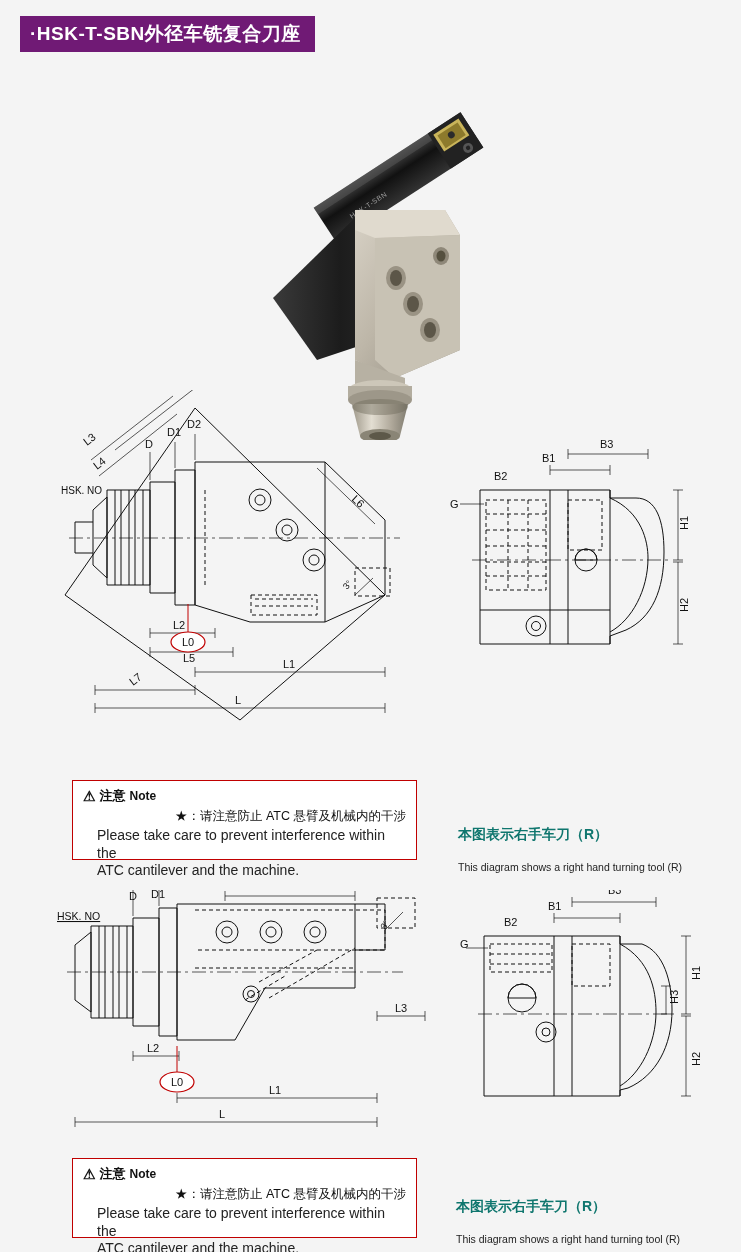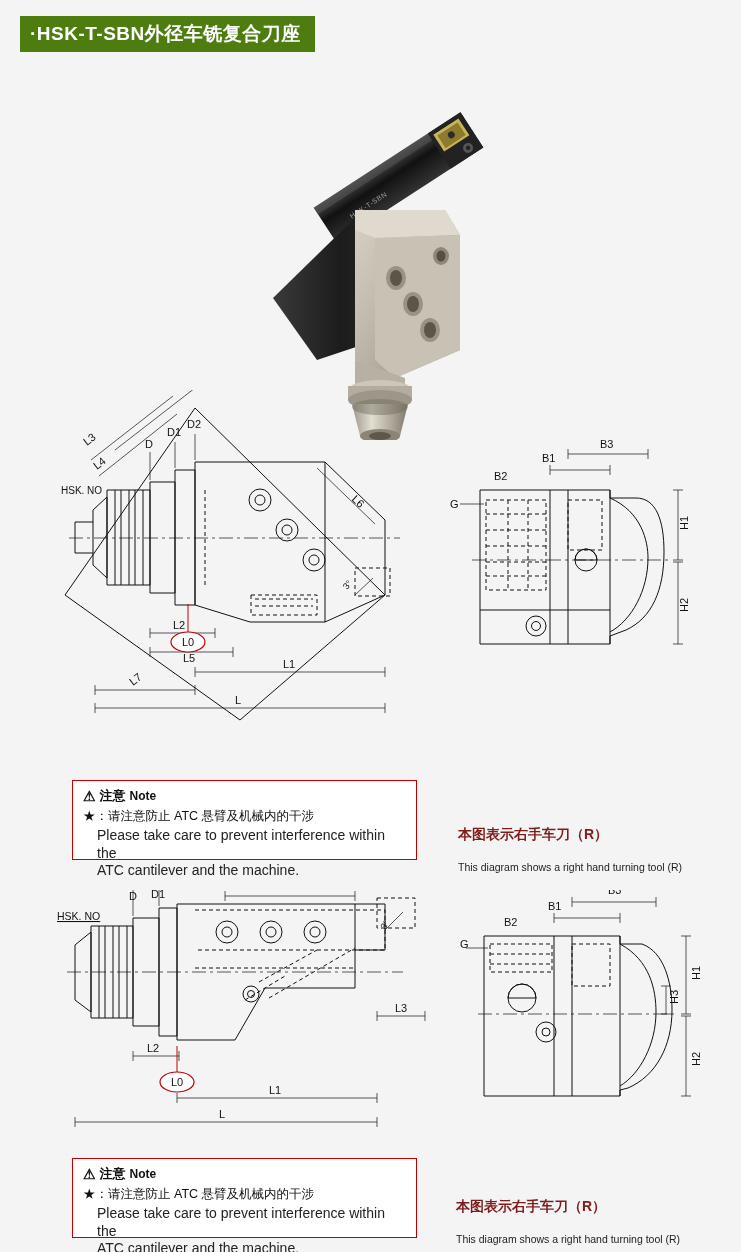--- a/index.html
+++ b/index.html
@@ -9,21 +9,21 @@
     font-family:"Liberation Sans", sans-serif;
     position:relative;
     overflow:hidden;
     color:#111;
   }
   .page{position:relative;width:741px;height:1252px;}
 
   
   .title-bar{
     position:absolute;left:20px;top:16px;
-    background:#4d7c0f;
+    background:#701a75;
     color:#fff;
     height:36px;
     display:flex;align-items:center;
     padding:0 14px 0 10px;
     font-size:19px;font-weight:bold;
     letter-spacing:0.5px;
     white-space:nowrap;
   }
 
   
@@ -45,29 +45,29 @@
     padding:6px 10px 8px 10px;
   }
   .note-title{
     font-size:13px;font-weight:bold;color:#111;
     display:flex;align-items:center;gap:4px;
     margin-bottom:3px;
   }
   .note-title .warn{font-size:14px;}
   .note-title .note-en{font-weight:bold;font-size:12px;}
   .note-cn{
-    font-size:12.5px;color:#111;margin-bottom:2px;white-space:nowrap;
+    font-size:12.5px;color:#111;margin-bottom:2px;white-space:nowrap;text-align:right;
   }
   .note-en-line{
     font-size:14px;color:#222;line-height:1.25;padding-left:14px;
   }
 
   
   .caption{position:absolute;}
-  .caption .cap-cn{font-size:14px;font-weight:bold;color:#7f1d1d;}
+  .caption .cap-cn{font-size:14px;font-weight:bold;color:#0f766e;}
   .caption .cap-en{font-size:10.5px;color:#222;margin-top:17px;}
 
   
   text{font-family:"Liberation Sans", sans-serif;}
 </style>
 </head>
 <body>
 
 <div class="page">
 

